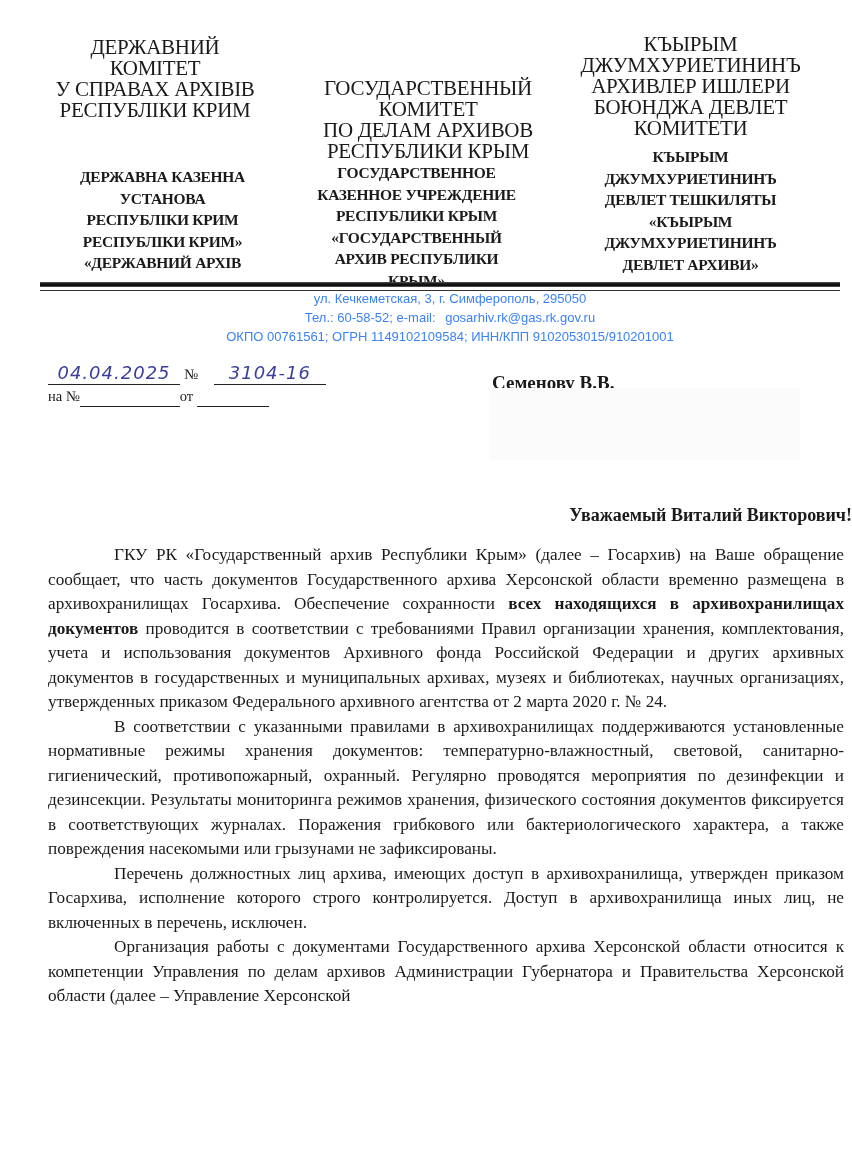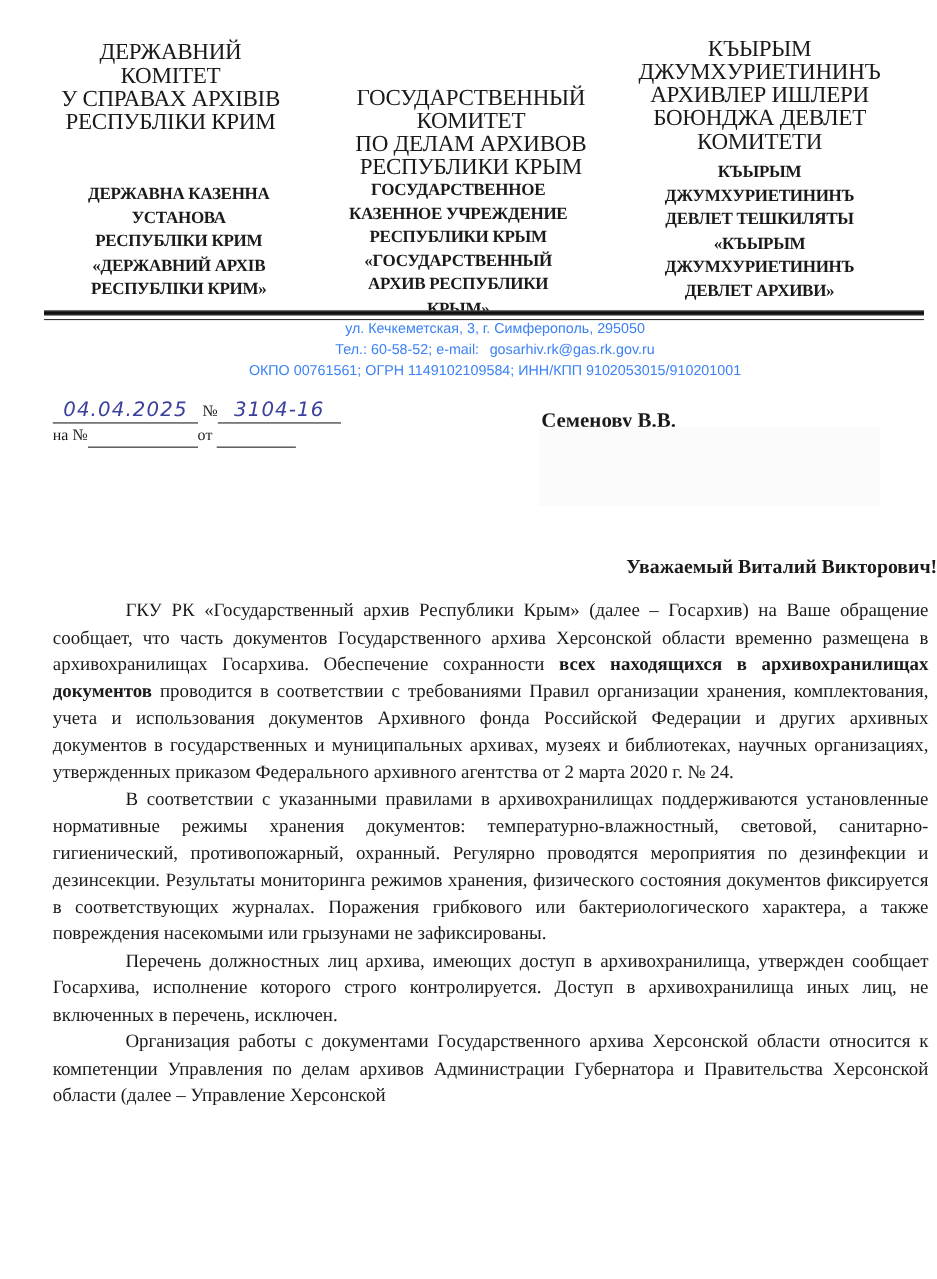--- a/index.html
+++ b/index.html
@@ -37,21 +37,21 @@
     .reg {
       position: absolute; left: 48px; top: 362px; font-size: 14.5px; line-height: 22px;
     }
     .hand {
       font-family: "DejaVu Sans", sans-serif; font-style: italic; color: #3a3f9a;
       font-size: 18px; letter-spacing: 1px;
     }
     .reg-row { display: block; white-space: nowrap; }
     .uline { display: inline-block; border-bottom: 1px solid #222; vertical-align: bottom; text-align: center; }
     .date-val { width: 132px; }
-    .num-val { width: 112px; margin-left: 0; }
+    .num-val { width: 112px; margin-left: 16px; }
     .blank1 { width: 100px; height: 15px; }
     .blank2 { width: 72px; height: 15px; margin-left: 4px; }
     .numsign { margin-left: 4px; }
 
     .addressee {
       position: absolute; left: 492px; top: 372px; font-size: 19px; font-weight: bold;
     }
     .redacted {
       position: absolute; left: 490px; top: 388px; width: 310px; height: 72px; background: #fbfbfb;
     }
@@ -87,22 +87,22 @@
   <span class="line">ДЖУМХУРИЕТИНИНЪ</span>
   <span class="line">АРХИВЛЕР ИШЛЕРИ</span>
   <span class="line">БОЮНДЖА ДЕВЛЕТ</span>
   <span class="line">КОМИТЕТИ</span>
 </div>
 
 <div class="hdr-col hdr-bold" id="h2a">
   <span class="line">ДЕРЖАВНА КАЗЕННА</span>
   <span class="line">УСТАНОВА</span>
   <span class="line">РЕСПУБЛІКИ КРИМ</span>
+  <span class="line">РЕСПУБЛІКИ КРИМ»</span>
   <span class="line">«ДЕРЖАВНИЙ АРХІВ</span>
-  <span class="line">РЕСПУБЛІКИ КРИМ»</span>
 </div>
 <div class="hdr-col hdr-bold" id="h2b">
   <span class="line">ГОСУДАРСТВЕННОЕ</span>
   <span class="line">КАЗЕННОЕ УЧРЕЖДЕНИЕ</span>
   <span class="line">РЕСПУБЛИКИ КРЫМ</span>
   <span class="line">«ГОСУДАРСТВЕННЫЙ</span>
   <span class="line">АРХИВ РЕСПУБЛИКИ</span>
   <span class="line">КРЫМ»</span>
 </div>
 <div class="hdr-col hdr-bold" id="h2c">
@@ -136,15 +136,15 @@
 </div>
 
 <div class="addressee">Семенову В.В.</div>
 <div class="redacted"></div>
 
 <div class="salutation">Уважаемый Виталий Викторович!</div>
 
 <div class="body-text">
   <p><span>ГКУ РК «Государственный архив Республики Крым» (далее – Госархив) на Ваше обращение сообщает, что часть документов Государственного архива Херсонской области временно размещена в архивохранилищах Госархива. Обеспечение сохранности </span><b>всех находящихся в архивохранилищах документов</b><span> проводится в соответствии с требованиями Правил организации хранения, комплектования, учета и использования документов Архивного фонда Российской Федерации и других архивных документов в государственных и муниципальных архивах, музеях и библиотеках, научных организациях, утвержденных приказом Федерального архивного агентства от 2 марта 2020 г. № 24.</span></p>
   <p>В соответствии с указанными правилами в архивохранилищах поддерживаются установленные нормативные режимы хранения документов: температурно-влажностный, световой, санитарно-гигиенический, противопожарный, охранный. Регулярно проводятся мероприятия по дезинфекции и дезинсекции. Результаты мониторинга режимов хранения, физического состояния документов фиксируется в соответствующих журналах. Поражения грибкового или бактериологического характера, а также повреждения насекомыми или грызунами не зафиксированы.</p>
-  <p>Перечень должностных лиц архива, имеющих доступ в архивохранилища, утвержден сообщает Госархива, исполнение которого строго контролируется. Доступ в архивохранилища иных лиц, не включенных в перечень, исключен.</p>
+  <p>Перечень должностных лиц архива, имеющих доступ в архивохранилища, утвержден приказом Госархива, исполнение которого строго контролируется. Доступ в архивохранилища иных лиц, не включенных в перечень, исключен.</p>
   <p>Организация работы с документами Государственного архива Херсонской области относится к компетенции Управления по делам архивов Администрации Губернатора и Правительства Херсонской области (далее – Управление Херсонской</p>
 </div>
 
 </body></html>

